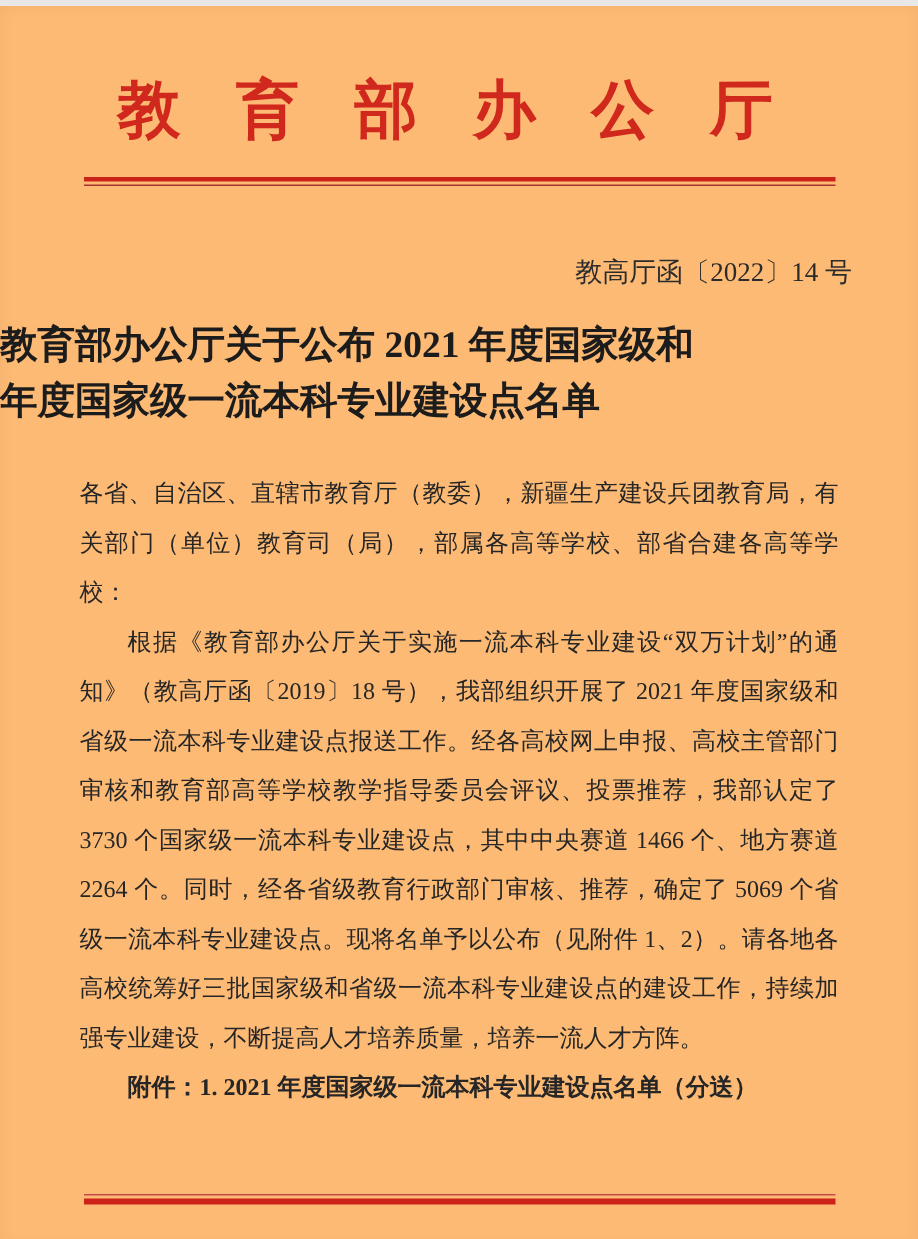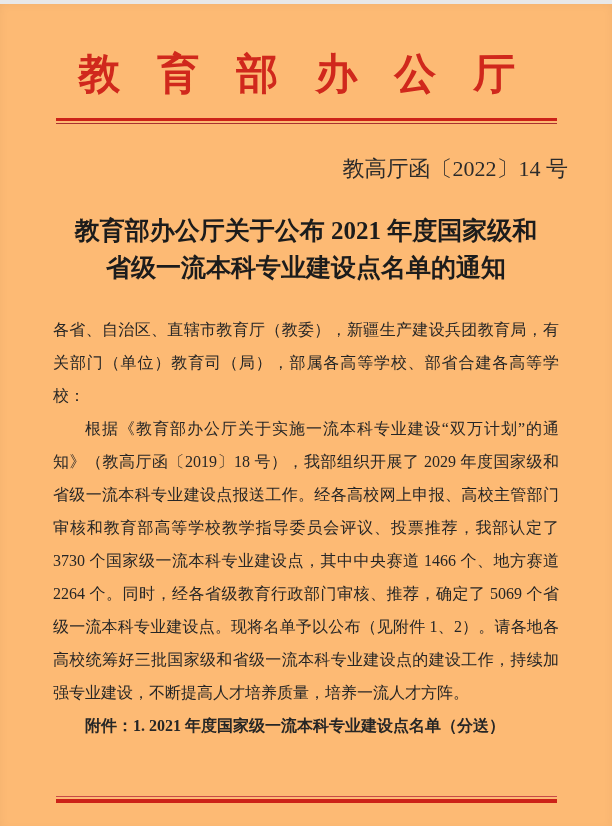--- a/index.html
+++ b/index.html
@@ -49,33 +49,32 @@
     top: 792px;
     left: 56px;
     width: 501px;
   }
   .rule-bottom .thin  { height: 1px; background: #c84a48; }
   .rule-bottom .gap   { height: 2px; }
   .rule-bottom .thick { height: 4px; background: #cc2218; }
 
   .doc-number {
     position: absolute;
-    top: 153px;
+    top: 165px;
     right: 44px;
-    font-size: 22px;
+    font-size: 18px;
     line-height: 24px;
     color: #2b2b2b;
     white-space: nowrap;
   }
   .doc-title {
     position: absolute;
     top: 208px;
     left: 0;
     width: 100%;
-    text-align: center;
     font-size: 25px;
     line-height: 37px;
     font-weight: bold;
     color: #1c1c1c;
   }
   .body-text {
     position: absolute;
     top: 309px;
     left: 53px;
     width: 506px;
@@ -99,26 +98,26 @@
   <div class="rule-top">
     <div class="thick"></div>
     <div class="gap"></div>
     <div class="thin"></div>
   </div>
 
   <div class="doc-number">教高厅函〔2022〕14 号</div>
 
   <div class="doc-title">
     <div>教育部办公厅关于公布 2021 年度国家级和</div>
-    <div>省级一流本科专业建设点名单的通知</div>
+    <div>年度国家级一流本科专业建设点名单</div>
   </div>
 
   <div class="body-text">
     <p>各省、自治区、直辖市教育厅（教委），新疆生产建设兵团教育局，有关部门（单位）教育司（局），部属各高等学校、部省合建各高等学校：</p>
-    <p class="indent">根据《教育部办公厅关于实施一流本科专业建设“双万计划”的通知》（教高厅函〔2019〕18 号），我部组织开展了 2029 年度国家级和省级一流本科专业建设点报送工作。经各高校网上申报、高校主管部门审核和教育部高等学校教学指导委员会评议、投票推荐，我部认定了 3730 个国家级一流本科专业建设点，其中中央赛道 1466 个、地方赛道 2264 个。同时，经各省级教育行政部门审核、推荐，确定了 5069 个省级一流本科专业建设点。现将名单予以公布（见附件 1、2）。请各地各高校统筹好三批国家级和省级一流本科专业建设点的建设工作，持续加强专业建设，不断提高人才培养质量，培养一流人才方阵。</p>
+    <p class="indent">根据《教育部办公厅关于实施一流本科专业建设“双万计划”的通知》（教高厅函〔2019〕18 号），我部组织开展了 2021 年度国家级和省级一流本科专业建设点报送工作。经各高校网上申报、高校主管部门审核和教育部高等学校教学指导委员会评议、投票推荐，我部认定了 3730 个国家级一流本科专业建设点，其中中央赛道 1466 个、地方赛道 2264 个。同时，经各省级教育行政部门审核、推荐，确定了 5069 个省级一流本科专业建设点。现将名单予以公布（见附件 1、2）。请各地各高校统筹好三批国家级和省级一流本科专业建设点的建设工作，持续加强专业建设，不断提高人才培养质量，培养一流人才方阵。</p>
     <p class="indent attachment">附件：1. 2021 年度国家级一流本科专业建设点名单（分送）</p>
   </div>
 
   <div class="rule-bottom">
     <div class="thin"></div>
     <div class="gap"></div>
     <div class="thick"></div>
   </div>
 
 </div>

